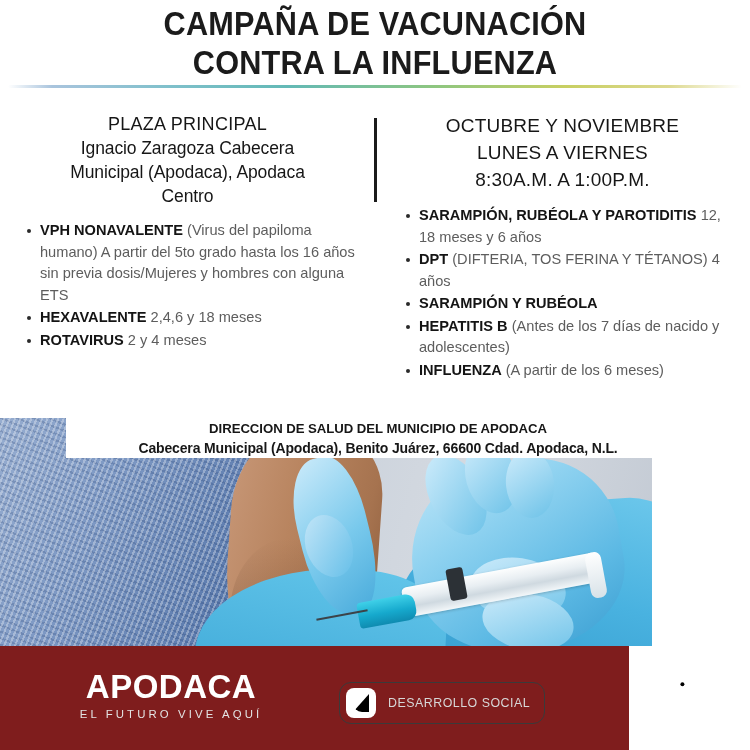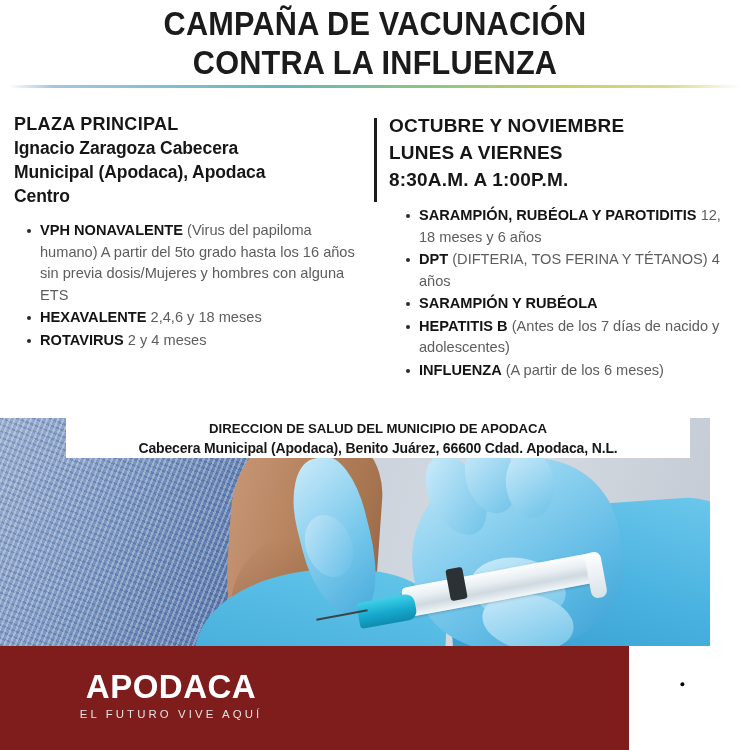--- a/index.html
+++ b/index.html
@@ -70,21 +70,22 @@
   .col-divider {
     position: absolute;
     left: 374px;
     top: 6px;
     width: 3px;
     height: 84px;
     background: #1b1b1b;
   }
 
   .col-head {
-    font-weight: 700;
+    text-align: center;
+    font-weight: 400;
     color: #161616;
     font-size: 17.5px;
     line-height: 24px;
     letter-spacing: -0.1px;
   }
   .col-head .hl1 { font-size: 18px; letter-spacing: 0.3px; }
 
   .col-right .col-head {
     font-size: 19px;
     line-height: 27px;
@@ -120,21 +121,21 @@
   ul.vac-list > li b {
     color: #141414;
     font-weight: 700;
   }
 
   
   .photo {
     position: absolute;
     left: 0;
     top: 418px;
-    width: 710px;
+    width: 652px;
     height: 228px;
     overflow: hidden;
     background: #cfd6de;
   }
   .ph-bg {
     position: absolute; inset: 0;
     background:
       linear-gradient(105deg, #b9c3d1 0%, #c9d1db 42%, #d5dae1 70%, #c2c9d3 100%);
   }
   
@@ -447,20 +448,24 @@
     </div>
   </div>
 
   <div class="footer">
 
     <div class="apodaca-logo">
       <div class="apodaca-word">APODACA</div>
       <div class="apodaca-tag">EL FUTURO VIVE AQUÍ</div>
     </div>
 
+    <div class="ds-logo">
+      <div class="ds-mark"></div>
+      <div class="ds-text">DESARROLLO SOCIAL</div>
+    </div>
 
     <div class="imss-logo">
       <div class="imss-mark">
         <svg viewBox="0 0 44 44" width="38" height="38" aria-hidden="true">
           <path d="M9 14 C14 6, 30 5, 34 12 C36 17, 30 19, 26 17 C22 15, 17 16, 15 20 Z" fill="#ffffff"></path>
           <path d="M13 19 C10 24, 11 32, 18 36 C26 40, 35 34, 34 26 C33 21, 28 19, 24 21 C20 23, 21 29, 25 30 C27 30.5, 29 29, 29 27" fill="none" stroke="#ffffff" stroke-width="4" stroke-linecap="round"></path>
           <circle cx="19" cy="13" r="2.3" fill="#000000"></circle>
         </svg>
       </div>
       <div class="imss-word">IMSS</div>

